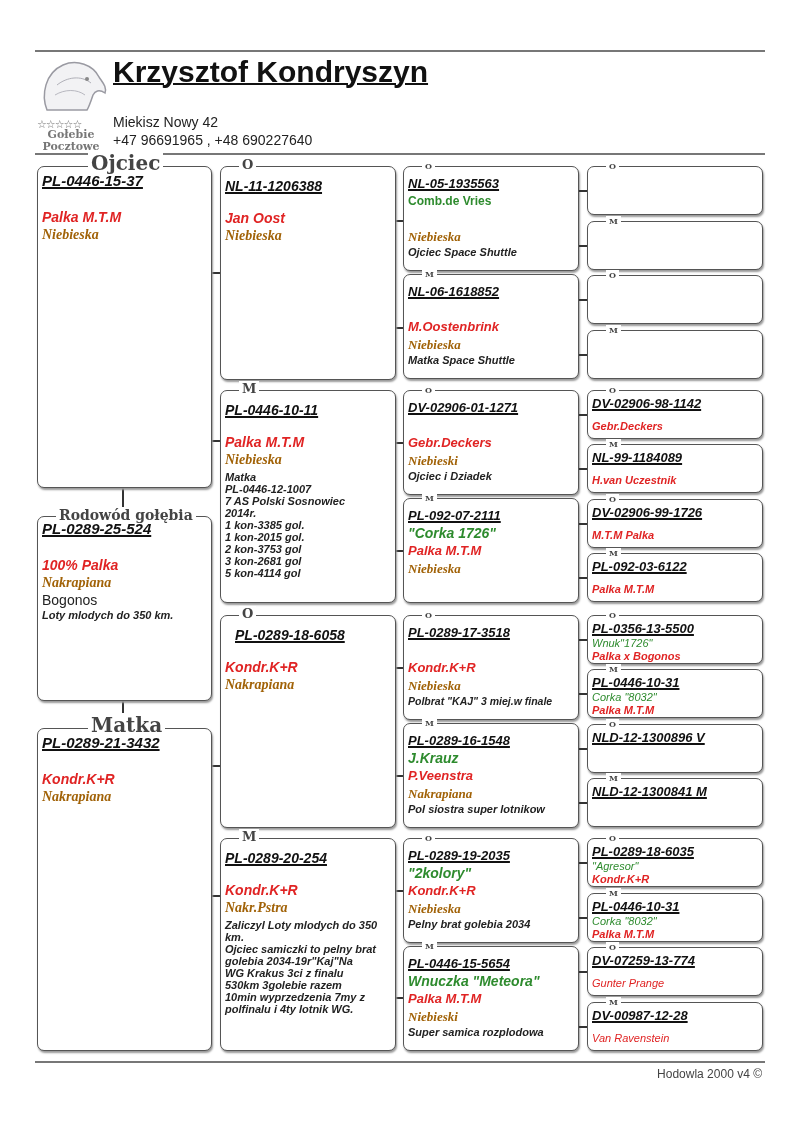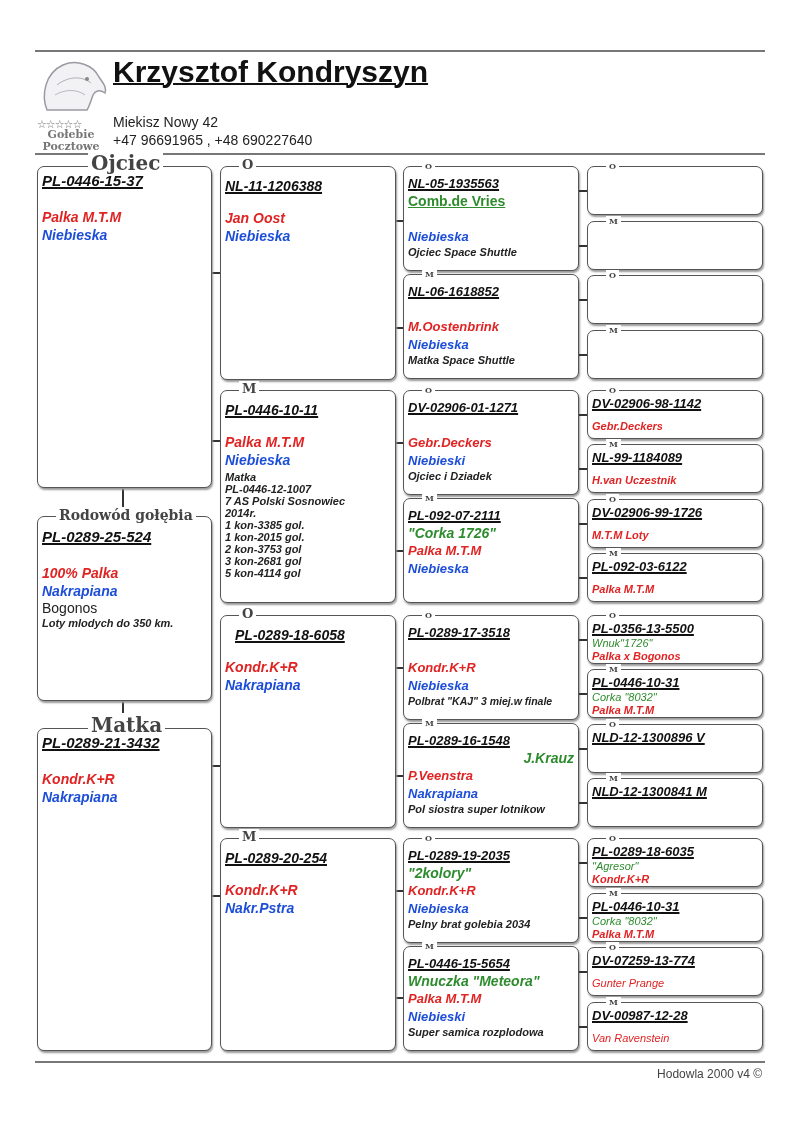--- a/index.html
+++ b/index.html
@@ -16,21 +16,21 @@
   .lg-sm{font-size:10px;top:3px;left:18px;}
   .lg-xs{font-size:8px;top:4px;left:18px;}
   .ring{font-style:italic;font-weight:bold;text-decoration:underline;text-decoration-thickness:2px;color:#111;display:inline-block;}
   .r1{font-size:15px;}
   .r2{font-size:14px;}
   .r3{font-size:13px;}
   .r4{font-size:13px;}
   .ln{font-style:italic;font-weight:bold;line-height:18px;}
   .green{color:#2e8b2e;}
   .red{color:#e02424;}
-  .blue{color:#1d4ed8;}
+  .blue{color:#a16207;font-family:Liberation Serif, serif;}
   .note{font-style:italic;font-weight:bold;font-size:11px;line-height:12px;color:#222;}
   .plain{font-size:14px;color:#222;line-height:17px;}
   .sm .ln{font-size:11px;line-height:13px;}
   .conn{position:absolute;background:#333;}
   .footer{position:absolute;right:38px;top:1067px;font-size:12px;color:#444;}
 </style>
 </head>
 <body>
 
 <div class="hr" style="top:50px;"></div>
@@ -78,21 +78,21 @@
   <div class="ring r1" style="margin-top:2px;">PL-0446-15-37</div>
   <div style="height:18px;"></div>
   <div class="ln red" style="font-size:14px;">Palka M.T.M</div>
   <div class="ln blue" style="font-size:14px;">Niebieska</div>
 </div>
 
 <div class="box" style="left:37px;top:516px;width:175px;height:185px;">
   <div class="legend">
       <span class="lg-mid">Rodowód gołębia</span>
     </div>
-  <div class="ring r1" style="margin-top:8px;">PL-0289-25-524</div>
+  <div class="ring r1" style="">PL-0289-25-524</div>
   <div style="height:18px;"></div>
   <div class="ln red" style="font-size:14px;">100% Palka</div>
   <div class="ln blue" style="font-size:14px;">Nakrapiana</div>
   <div class="plain">Bogonos</div>
   <div class="note" style="font-size:11px;">Loty mlodych do 350 km.</div>
 </div>
 
 <div class="box" style="left:37px;top:728px;width:175px;height:323px;">
   <div class="legend">
       <span class="lg-big">Matka</span>
@@ -140,28 +140,36 @@
   <div class="ln blue" style="font-size:14px;">Nakrapiana</div>
 </div>
 <div class="box" style="left:220px;top:838px;width:176px;height:213px;">
   <div class="legend">
       <span class="lg-sm" style="font-size:13px;top:0;">M</span>
     </div>
   <div class="ring r2" style="margin-top:8px;">PL-0289-20-254</div>
   <div style="height:14px;"></div>
   <div class="ln red" style="font-size:14px;">Kondr.K+R</div>
   <div class="ln blue" style="font-size:14px;">Nakr.Pstra</div>
+  <div class="note" style="white-space:pre-line;margin-top:2px;">Zaliczyl Loty mlodych do 350
+km.
+Ojciec samiczki to pelny brat
+golebia 2034-19r"Kaj"Na
+WG Krakus 3ci z finalu
+530km 3golebie razem
+10min wyprzedzenia 7my z
+polfinalu i 4ty lotnik WG.</div>
 </div>
 
 <div class="box" style="left:403px;top:166px;width:176px;height:105px;">
   <div class="legend">
       <span class="lg-xs">O</span>
     </div>
   <div class="ring r3" style="margin-top:6px;">NL-05-1935563</div>
-  <div class="ln green" style="font-size:14px;font-style:normal;text-decoration:underline;">Comb.de Vries</div>
+  <div class="ln green" style="font-size:12px;font-style:normal;">Comb.de Vries</div>
   <div class="ln red" style="font-size:13px;min-height:18px;"></div>
   <div class="ln blue" style="font-size:13px;">Niebieska</div>
   <div class="note">Ojciec Space Shuttle</div>
 </div>
 <div class="box" style="left:403px;top:274px;width:176px;height:105px;">
   <div class="legend">
       <span class="lg-xs">M</span>
     </div>
   <div class="ring r3" style="margin-top:6px;">NL-06-1618852</div>
   <div class="ln green" style="font-size:14px;min-height:18px;"></div>
@@ -197,21 +205,21 @@
   <div class="ln green" style="font-size:14px;min-height:18px;"></div>
   <div class="ln red" style="font-size:13px;">Kondr.K+R</div>
   <div class="ln blue" style="font-size:13px;">Niebieska</div>
   <div class="note" style="font-size:10.5px;">Polbrat "KAJ" 3 miej.w finale</div>
 </div>
 <div class="box" style="left:403px;top:723px;width:176px;height:105px;">
   <div class="legend">
       <span class="lg-xs">M</span>
     </div>
   <div class="ring r3" style="margin-top:6px;">PL-0289-16-1548</div>
-  <div class="ln green" style="font-size:14px;text-align:right;">J.Krauz</div>
+  <div class="ln green" style="font-size:14px;">J.Krauz</div>
   <div class="ln red" style="font-size:13px;">P.Veenstra</div>
   <div class="ln blue" style="font-size:13px;">Nakrapiana</div>
   <div class="note">Pol siostra super lotnikow</div>
 </div>
 <div class="box" style="left:403px;top:838px;width:176px;height:105px;">
   <div class="legend">
       <span class="lg-xs">O</span>
     </div>
   <div class="ring r3" style="margin-top:6px;">PL-0289-19-2035</div>
   <div class="ln green" style="font-size:14px;">"2kolory"</div>
@@ -244,21 +252,21 @@
     </div><div class="ring r4"></div><div class="ln green"></div><div class="ln red"></div></div>
 
 <div class="box sm" style="left:587px;top:390px;width:176px;height:49px;"><div class="legend">
       <span class="lg-xs">O</span>
     </div><div class="ring r4">DV-02906-98-1142</div><div class="ln green" style="min-height:8px;"></div><div class="ln red">Gebr.Deckers</div></div>
 <div class="box sm" style="left:587px;top:444px;width:176px;height:49px;"><div class="legend">
       <span class="lg-xs">M</span>
     </div><div class="ring r4">NL-99-1184089</div><div class="ln green" style="min-height:8px;"></div><div class="ln red">H.van Uczestnik</div></div>
 <div class="box sm" style="left:587px;top:499px;width:176px;height:49px;"><div class="legend">
       <span class="lg-xs">O</span>
-    </div><div class="ring r4">DV-02906-99-1726</div><div class="ln green" style="min-height:8px;"></div><div class="ln red">M.T.M Loty</div></div>
+    </div><div class="ring r4">DV-02906-99-1726</div><div class="ln green" style="min-height:8px;"></div><div class="ln red">M.T.M Palka</div></div>
 <div class="box sm" style="left:587px;top:553px;width:176px;height:49px;"><div class="legend">
       <span class="lg-xs">M</span>
     </div><div class="ring r4">PL-092-03-6122</div><div class="ln green" style="min-height:8px;"></div><div class="ln red">Palka M.T.M</div></div>
 
 <div class="box sm" style="left:587px;top:615px;width:176px;height:49px;"><div class="legend">
       <span class="lg-xs">O</span>
     </div><div class="ring r4" style="line-height:14px;font-style:italic;">PL-0356-13-5500</div><div class="ln green" style="font-weight:normal;">Wnuk"1726"</div><div class="ln red" style="font-weight:bold;">Palka x Bogonos</div></div>
 <div class="box sm" style="left:587px;top:669px;width:176px;height:49px;"><div class="legend">
       <span class="lg-xs">M</span>
     </div><div class="ring r4" style="line-height:14px;">PL-0446-10-31</div><div class="ln green" style="font-weight:normal;">Corka "8032"</div><div class="ln red">Palka M.T.M</div></div>

